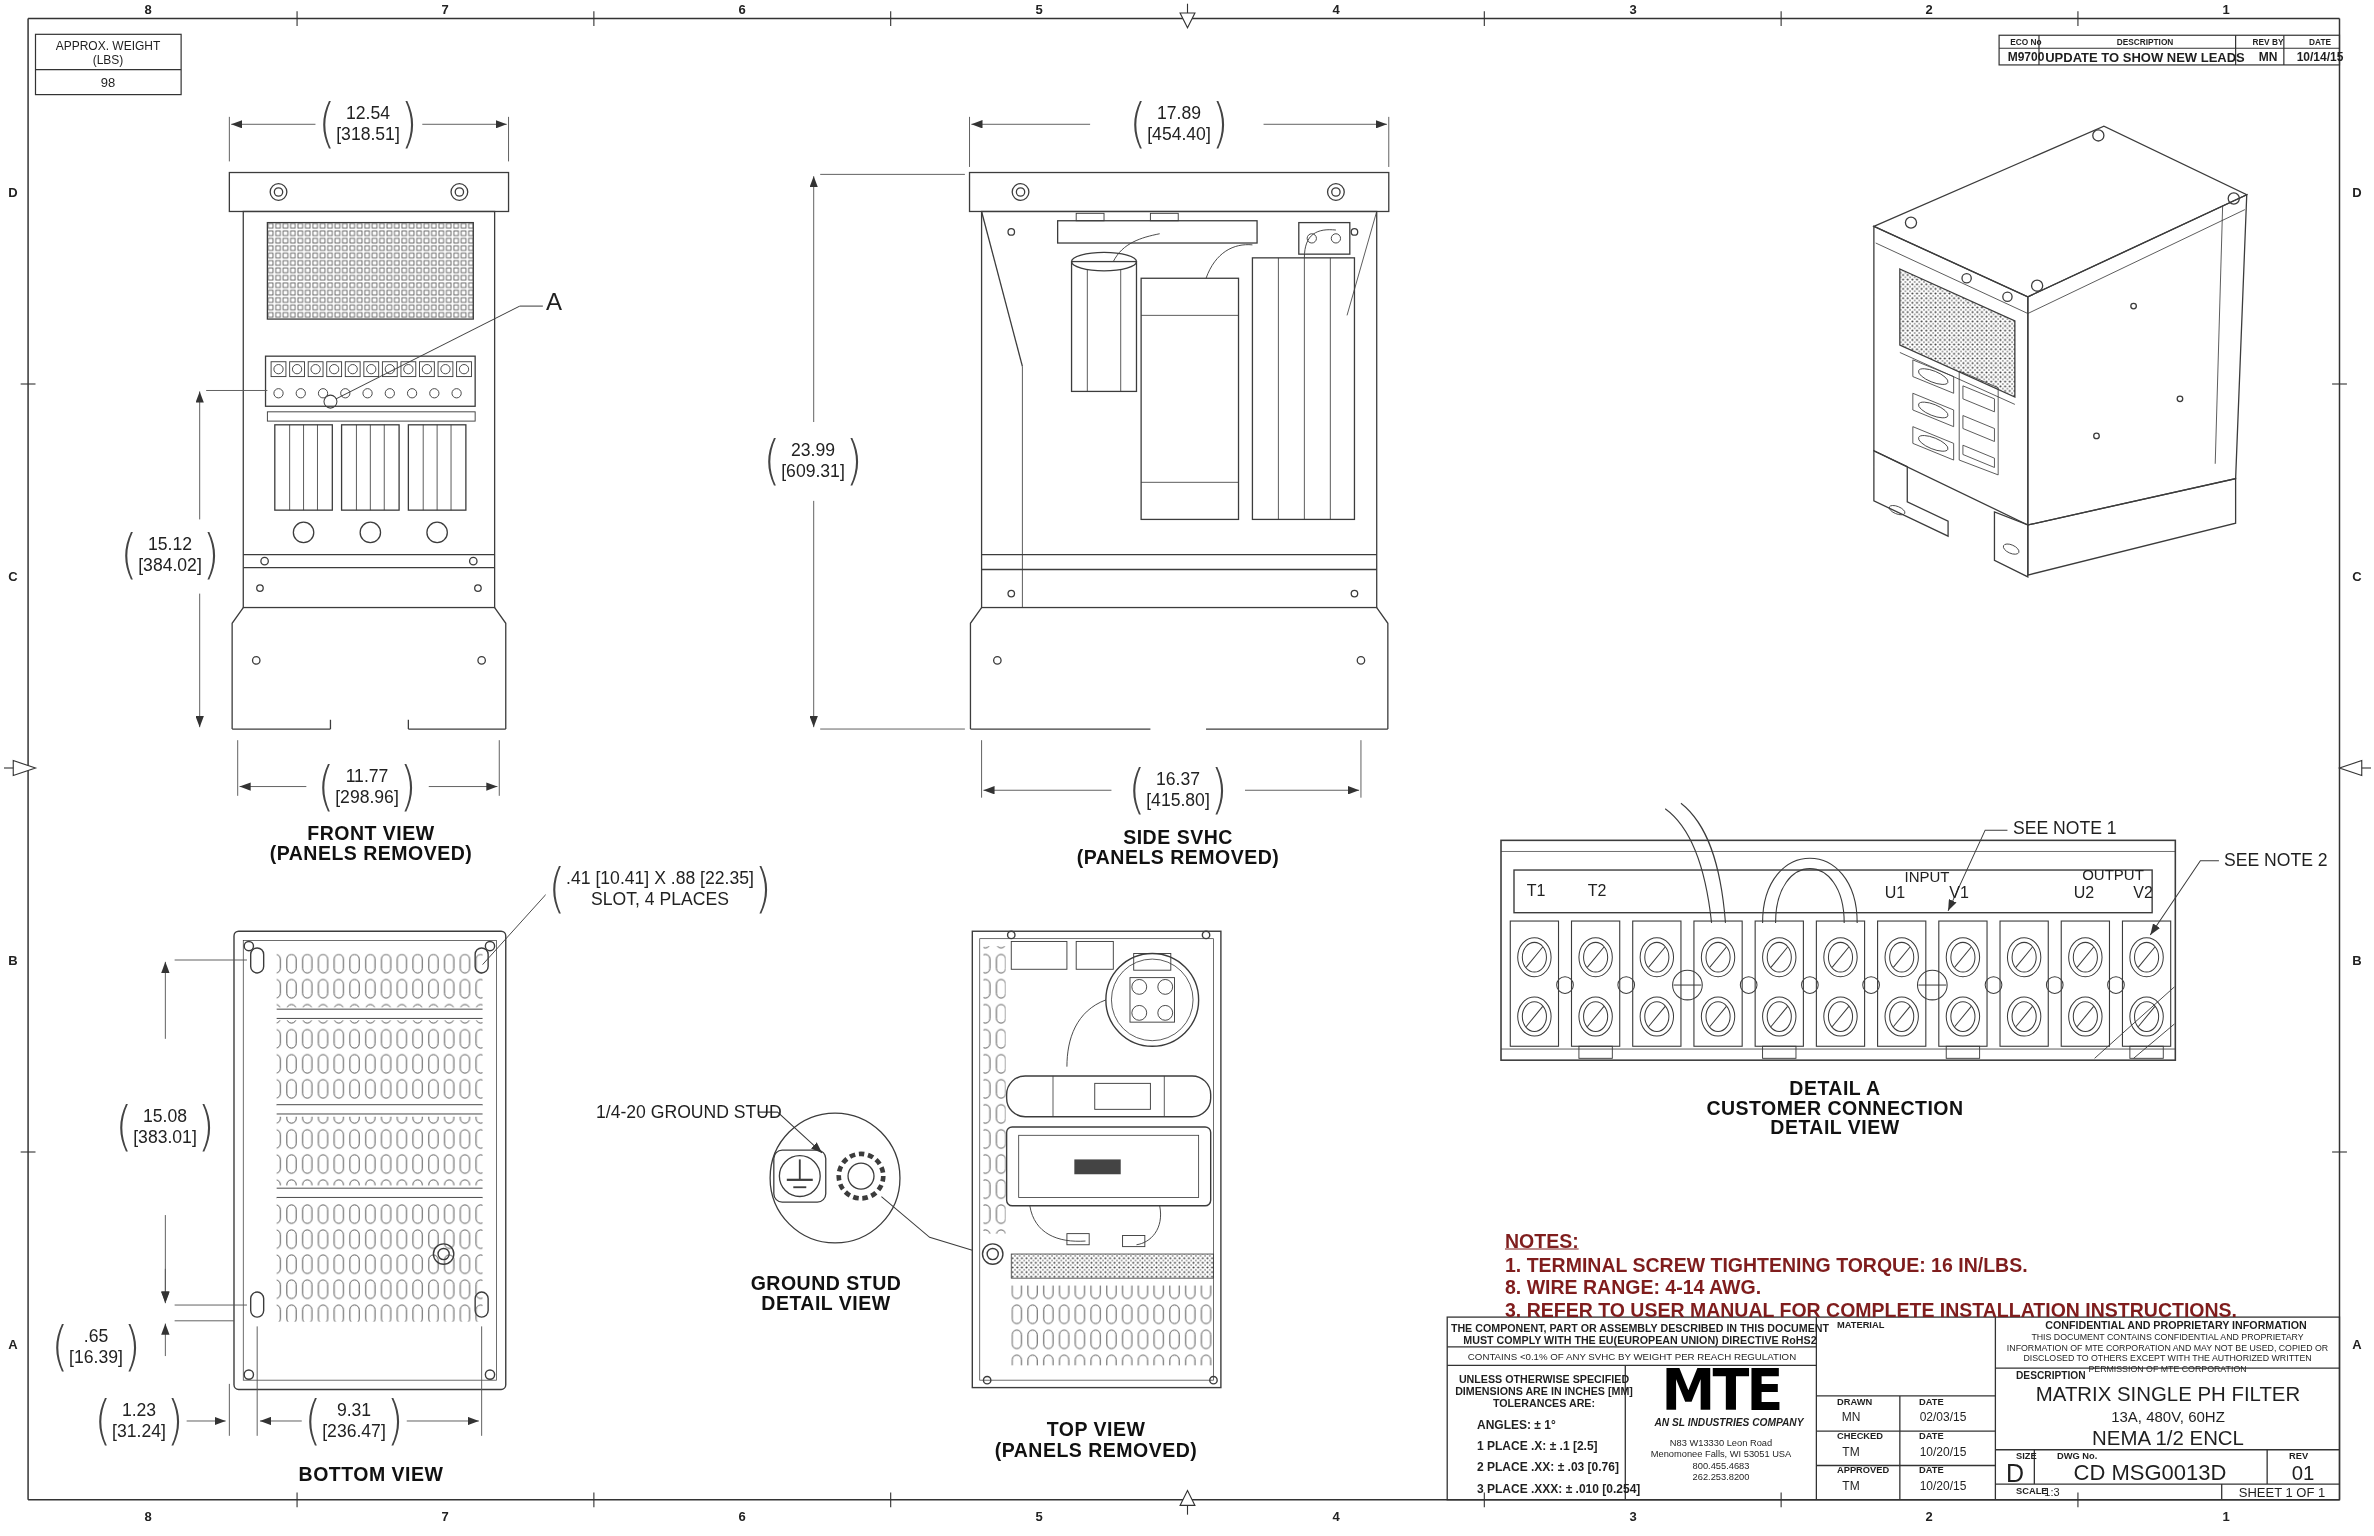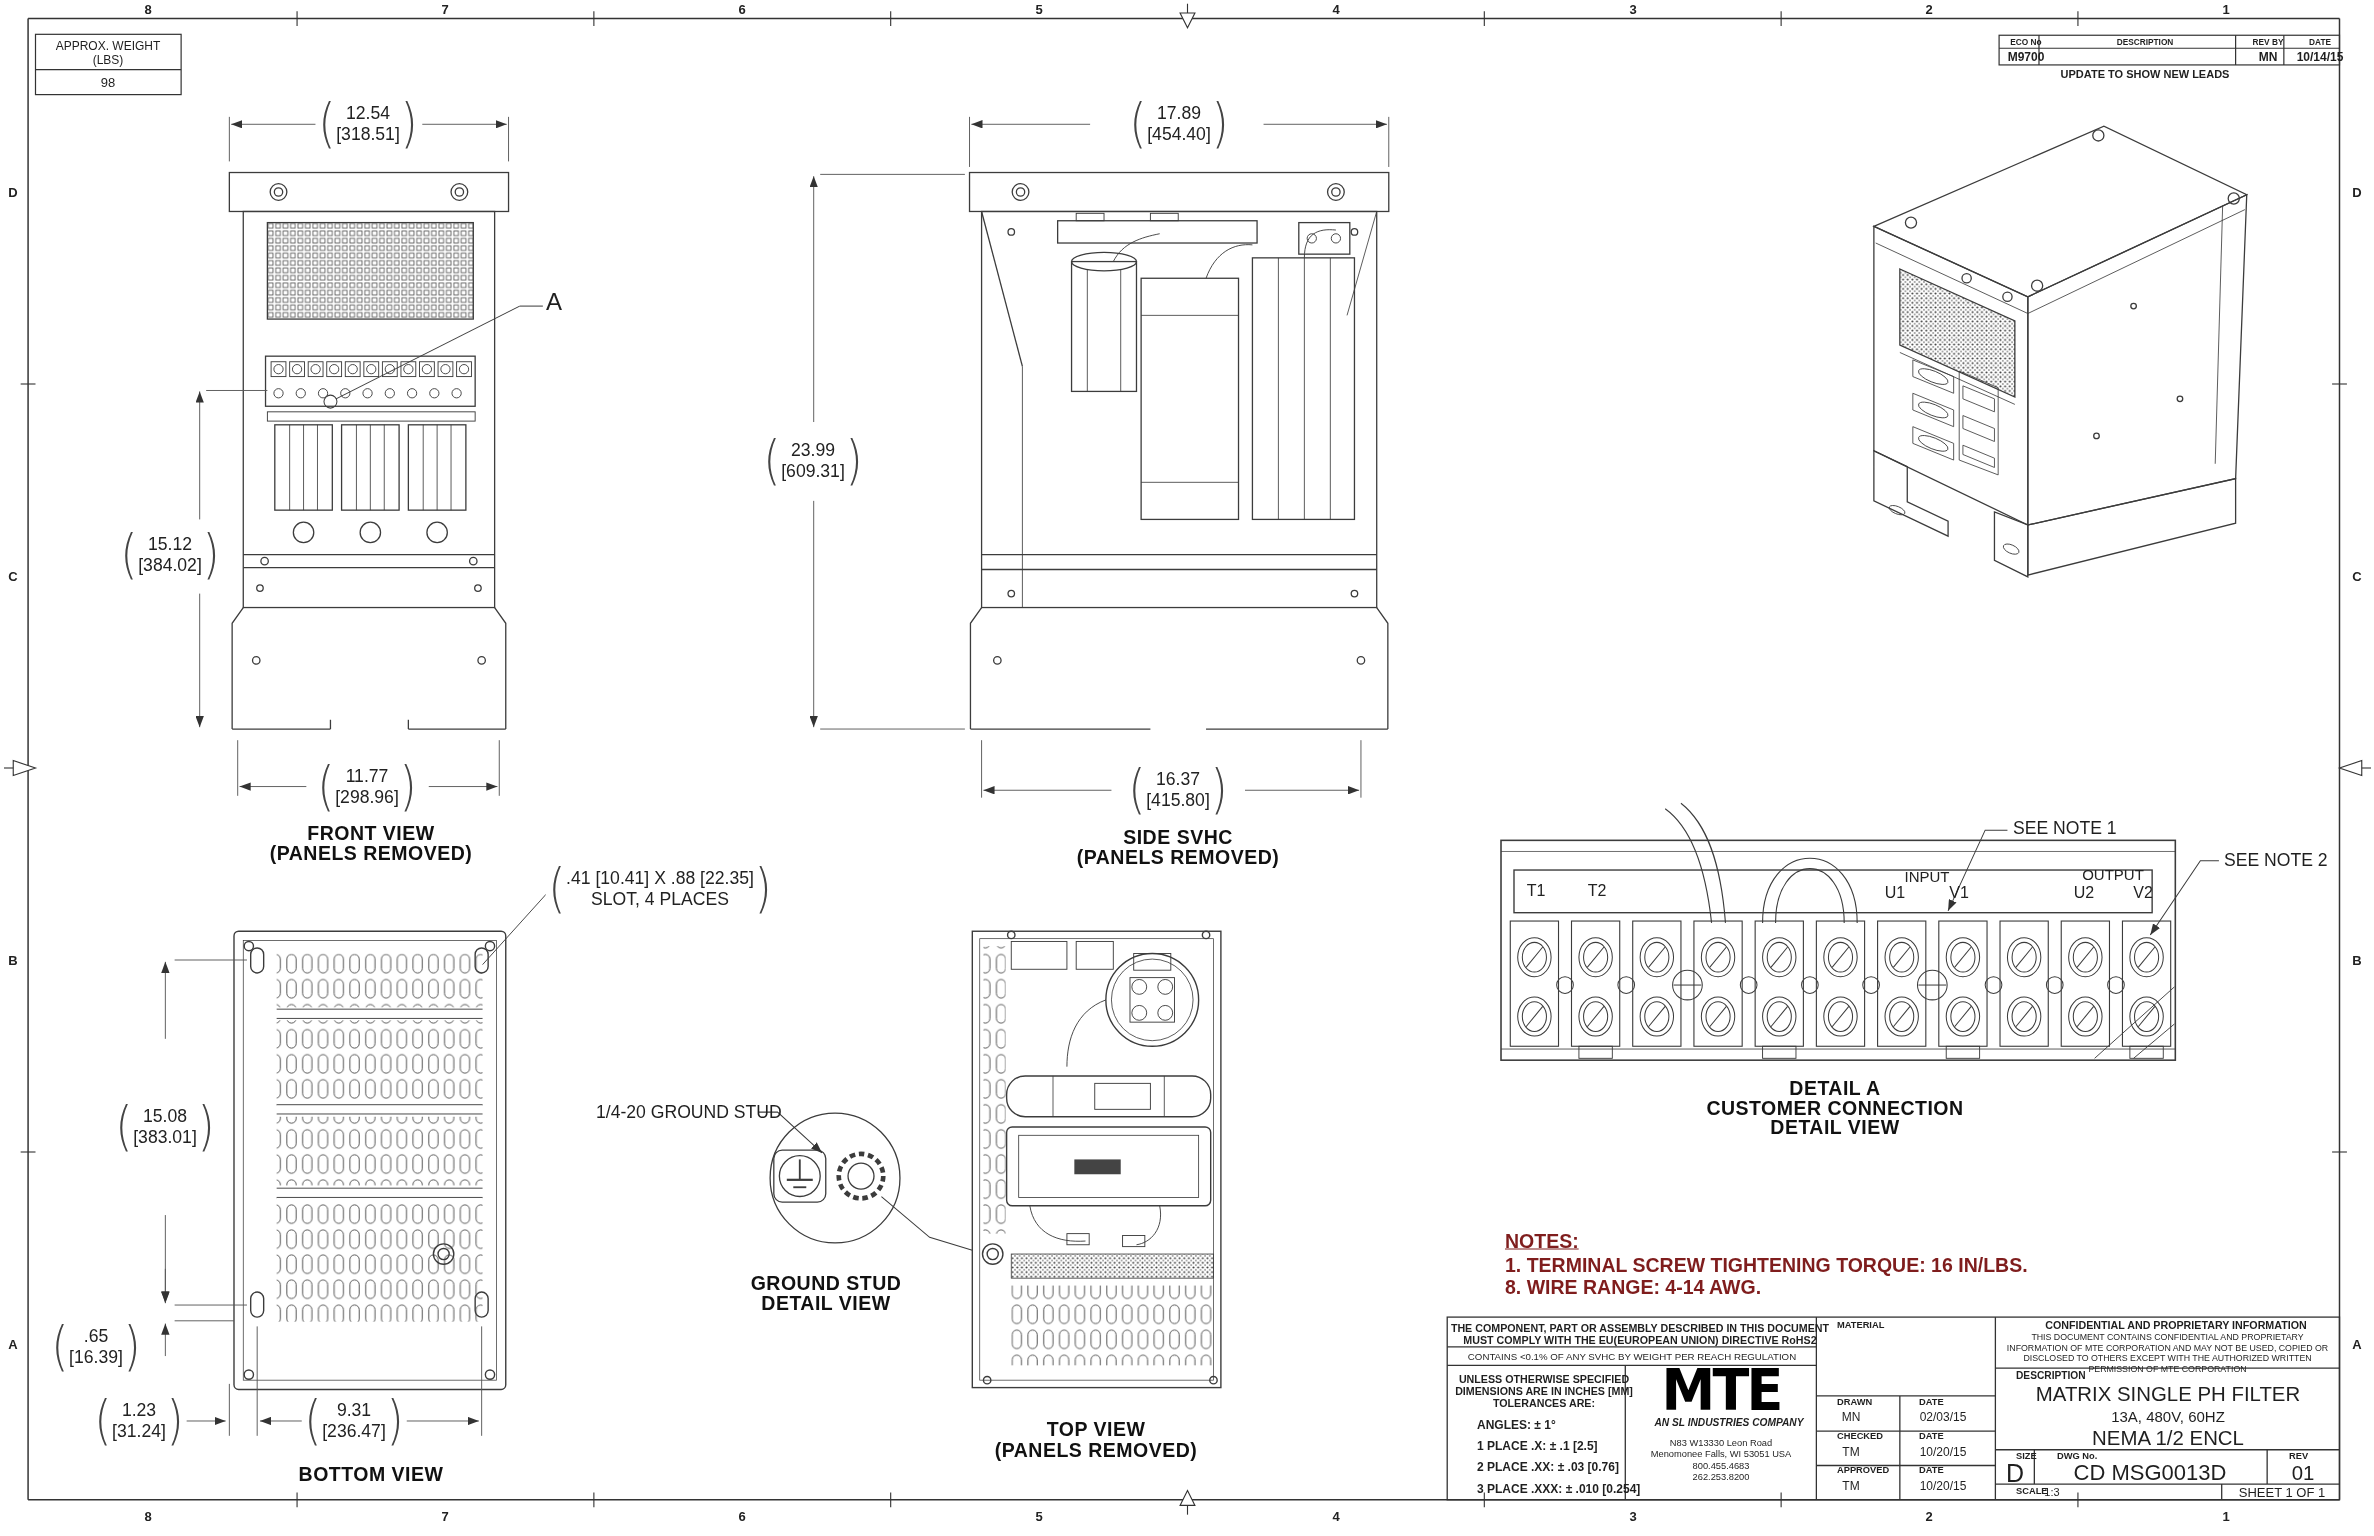--- a/index.html
+++ b/index.html
@@ -536,21 +536,21 @@
 
 <div class="t" style="left:108px;top:46px;font-size:12px">APPROX. WEIGHT</div>
 <div class="t" style="left:108px;top:60px;font-size:12px">(LBS)</div>
 <div class="t" style="left:108px;top:82px;font-size:13px">98</div>
 
 <div class="t tiny b" style="left:2018px;top:42px">ECO No</div>
 <div class="t tiny b" style="left:2137px;top:42px">DESCRIPTION</div>
 <div class="t tiny b" style="left:2260px;top:42px">REV BY</div>
 <div class="t tiny b" style="left:2312px;top:42px">DATE</div>
 <div class="t b" style="left:2018px;top:57px;font-size:12px">M9700</div>
-<div class="t b" style="left:2137px;top:74px;font-size:11px">UPDATE TO SHOW NEW LEADS</div>
+<div class="t b" style="left:2137px;top:57px;font-size:13px">UPDATE TO SHOW NEW LEADS</div>
 <div class="t b" style="left:2260px;top:57px;font-size:12px">MN</div>
 <div class="t b" style="left:2312px;top:57px;font-size:12px">10/14/15</div>
 
 <div class="dim" style="left:368px;top:124px">
   <span class="p">(</span>
   <span class="v">
         <span>12.54</span>
         <span>[318.51]</span>
       </span>
   <span class="p">)</span>
@@ -661,20 +661,21 @@
 <div class="t term" style="left:2113px;top:874px;font-size:15px">OUTPUT</div>
 <div class="tl" style="left:2013px;top:828px;font-size:17.6px">SEE NOTE 1</div>
 <div class="tl" style="left:2224px;top:860px;font-size:17.6px">SEE NOTE 2</div>
 <div class="t vlabel" style="left:1835px;top:1088px">DETAIL A</div>
 <div class="t vlabel" style="left:1835px;top:1108px">CUSTOMER CONNECTION</div>
 <div class="t vlabel" style="left:1835px;top:1127px">DETAIL VIEW</div>
 
 <div class="tl note" style="left:1505px;top:1241px;text-decoration:underline">NOTES:</div>
 <div class="tl note" style="left:1505px;top:1265px">1.  TERMINAL SCREW TIGHTENING TORQUE: 16 IN/LBS.</div>
 <div class="tl note" style="left:1505px;top:1287px">8.  WIRE RANGE: 4-14 AWG.</div>
+<div class="tl note" style="left:1505px;top:1310px">3.  REFER TO USER MANUAL FOR COMPLETE INSTALLATION INSTRUCTIONS.</div>
 
 <div class="t b" style="left:1632px;top:1328px;font-size:10.7px">THE COMPONENT, PART OR ASSEMBLY DESCRIBED IN THIS DOCUMENT</div>
 <div class="t b" style="left:1632px;top:1340px;font-size:10.7px">MUST COMPLY WITH THE EU(EUROPEAN UNION) DIRECTIVE RoHS2</div>
 <div class="t" style="left:1632px;top:1356px;font-size:9.7px">CONTAINS &lt;0.1% OF ANY SVHC BY WEIGHT PER REACH REGULATION</div>
 
 <div class="t b" style="left:1536px;top:1379px;font-size:10.7px">UNLESS OTHERWISE SPECIFIED</div>
 <div class="t b" style="left:1536px;top:1391px;font-size:10.7px">DIMENSIONS ARE IN INCHES [MM]</div>
 <div class="t b" style="left:1536px;top:1403px;font-size:10.7px">TOLERANCES ARE:</div>
 <div class="tl b" style="left:1461px;top:1425px;font-size:12px">ANGLES: ± 1°</div>
 <div class="tl b" style="left:1461px;top:1446px;font-size:12px">1 PLACE .X: ± .1 [2.5]</div>

